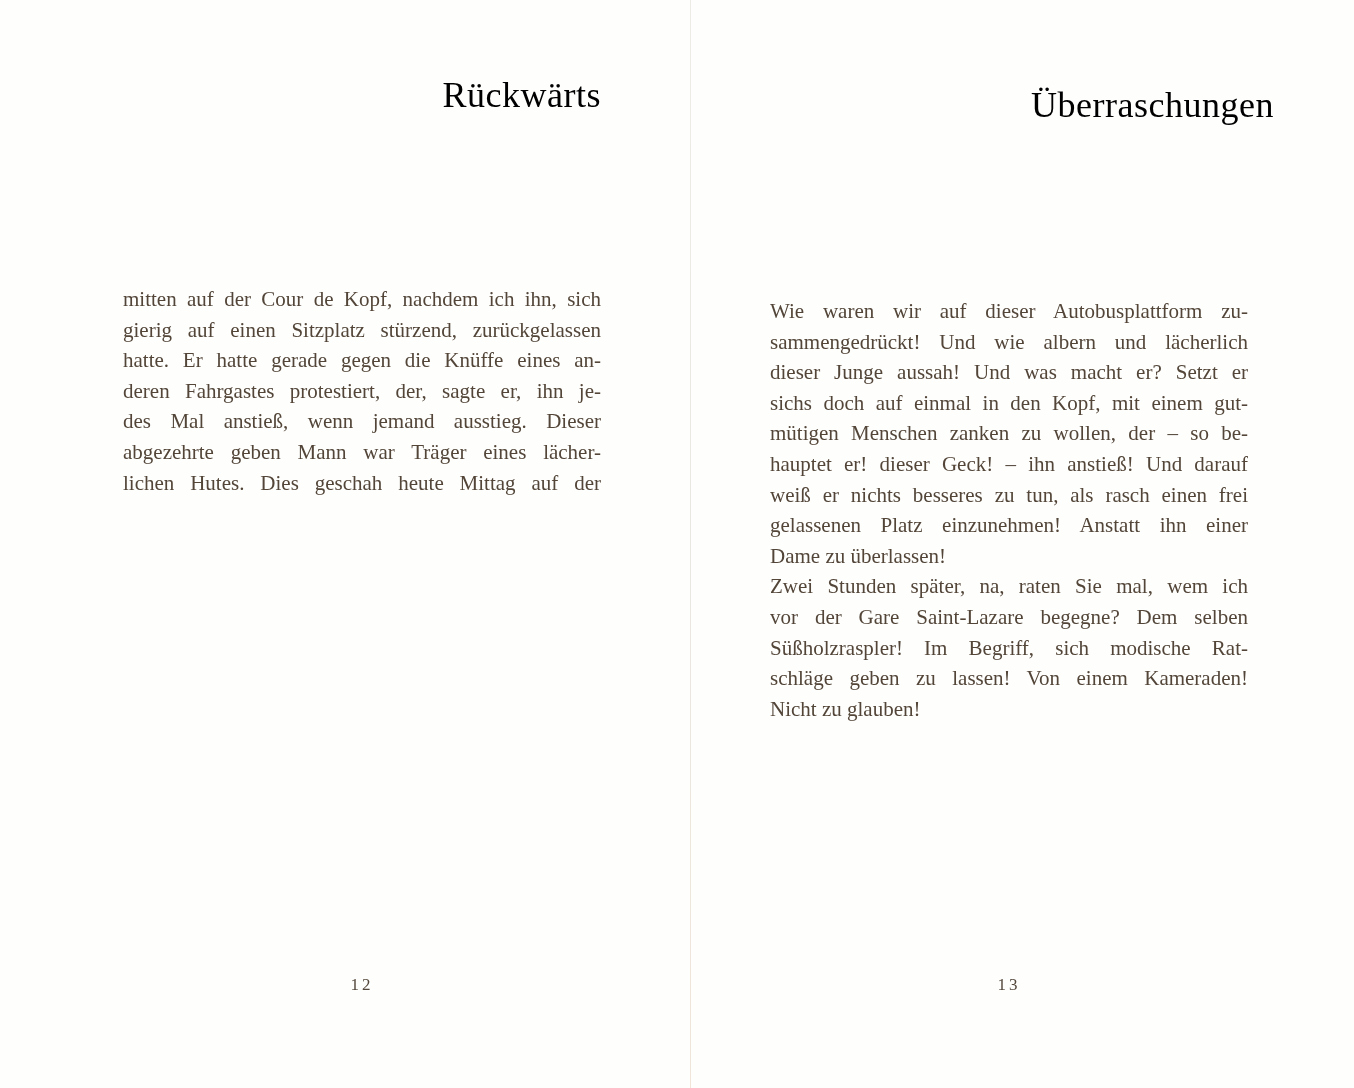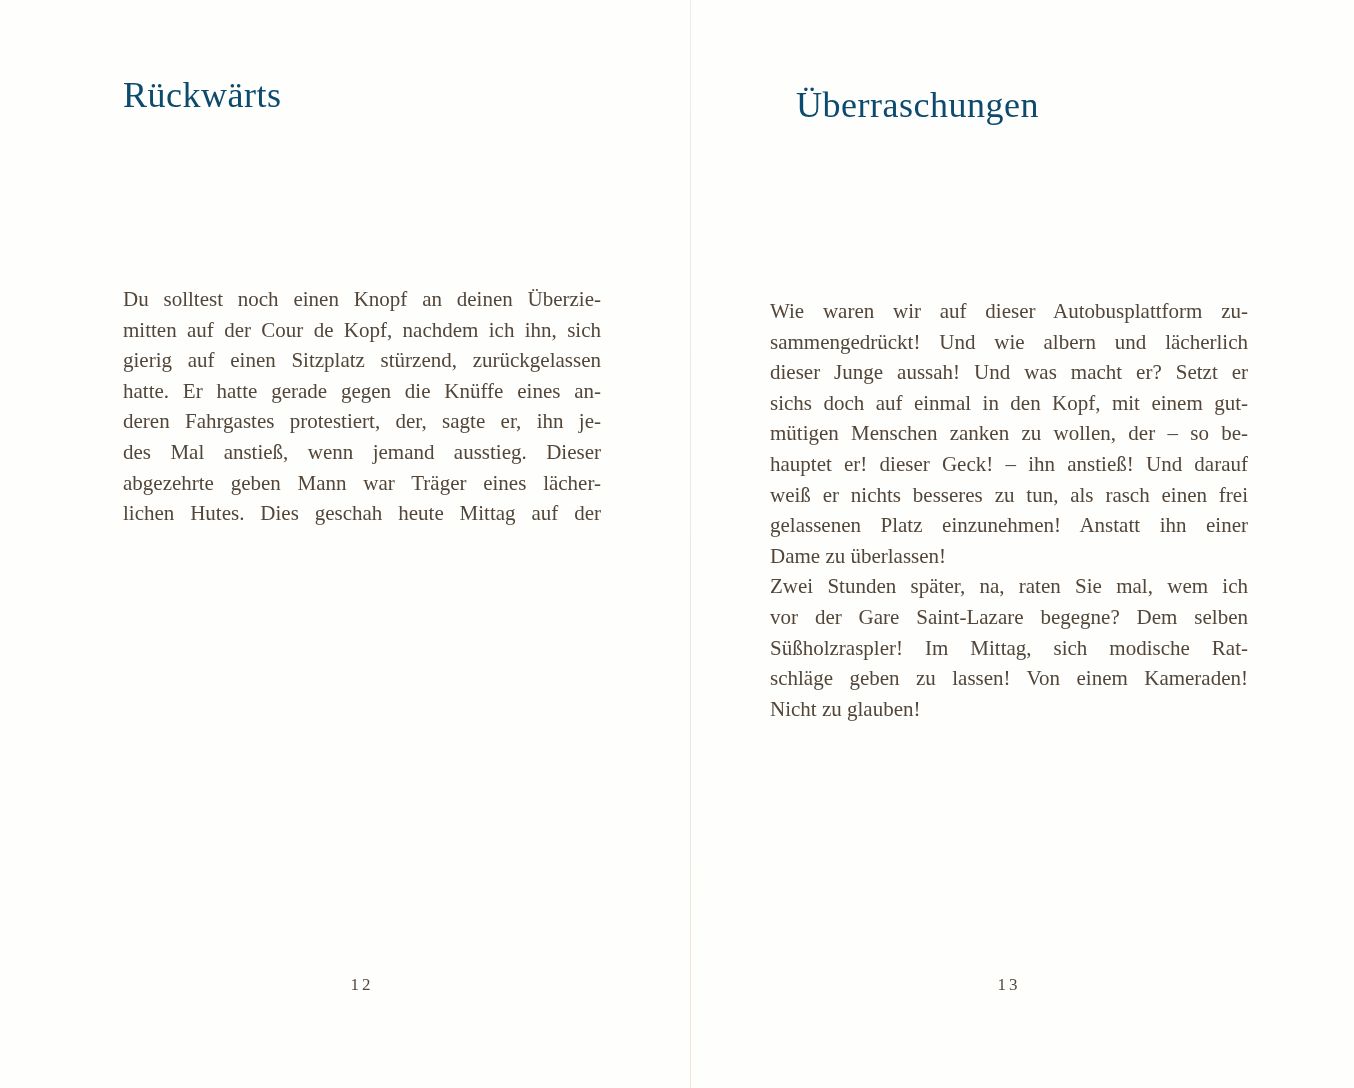--- a/index.html
+++ b/index.html
@@ -22,24 +22,24 @@
     position: absolute;
     left: 690px;
     top: 0;
     width: 1px;
     height: 1088px;
     background: linear-gradient(to bottom, #e9e7e1 0%, #e4e1da 55%, #ecdfce 100%);
     opacity: 0.8;
   }
   .page-title {
     position: absolute;
-    text-align: left;
+    text-align: right;
     font-size: 36px;
     letter-spacing: 0.5px;
-    color: #0c4a6e;
+    color: #000000;
     white-space: nowrap;
   }
   .title-left {
     left: 123px;
     width: 478px;
     top: 74px;
   }
   .title-right {
     left: 796px;
     width: 478px;
@@ -91,21 +91,20 @@
 </head>
 <body>
 
 <div class="spread">
 
   <div class="gutter"></div>
 
   <div>
     <div class="page-title title-left">Rückwärts</div>
     <div class="text-block text-left">
-        <div class="line">Du solltest noch einen Knopf an deinen Überzie-</div>
         <div class="line">mitten auf der Cour de Kopf, nachdem ich ihn, sich</div>
         <div class="line">gierig auf einen Sitzplatz stürzend, zurückgelassen</div>
         <div class="line">hatte. Er hatte gerade gegen die Knüffe eines an-</div>
         <div class="line">deren Fahrgastes protestiert, der, sagte er, ihn je-</div>
         <div class="line">des Mal anstieß, wenn jemand ausstieg. Dieser</div>
         <div class="line">abgezehrte geben Mann war Träger eines lächer-</div>
         <div class="line">lichen Hutes. Dies geschah heute Mittag auf der</div>
       </div>
     <div class="page-number pn-left">12</div>
   </div>
@@ -117,20 +116,20 @@
         <div class="line">sammengedrückt! Und wie albern und lächerlich</div>
         <div class="line">dieser Junge aussah! Und was macht er? Setzt er</div>
         <div class="line">sichs doch auf einmal in den Kopf, mit einem gut-</div>
         <div class="line">mütigen Menschen zanken zu wollen, der – so be-</div>
         <div class="line">hauptet er! dieser Geck! – ihn anstieß! Und darauf</div>
         <div class="line">weiß er nichts besseres zu tun, als rasch einen frei</div>
         <div class="line">gelassenen Platz einzunehmen! Anstatt ihn einer</div>
         <div class="line line-end">Dame zu überlassen!</div>
         <div class="line">Zwei Stunden später, na, raten Sie mal, wem ich</div>
         <div class="line">vor der Gare Saint-Lazare begegne? Dem selben</div>
-        <div class="line">Süßholzraspler! Im Mittag, sich modische Rat-</div>
+        <div class="line">Süßholzraspler! Im Begriff, sich modische Rat-</div>
         <div class="line">schläge geben zu lassen! Von einem Kameraden!</div>
         <div class="line line-end">Nicht zu glauben!</div>
       </div>
     <div class="page-number pn-right">13</div>
   </div>
 
 </div>
 
 </body></html>

